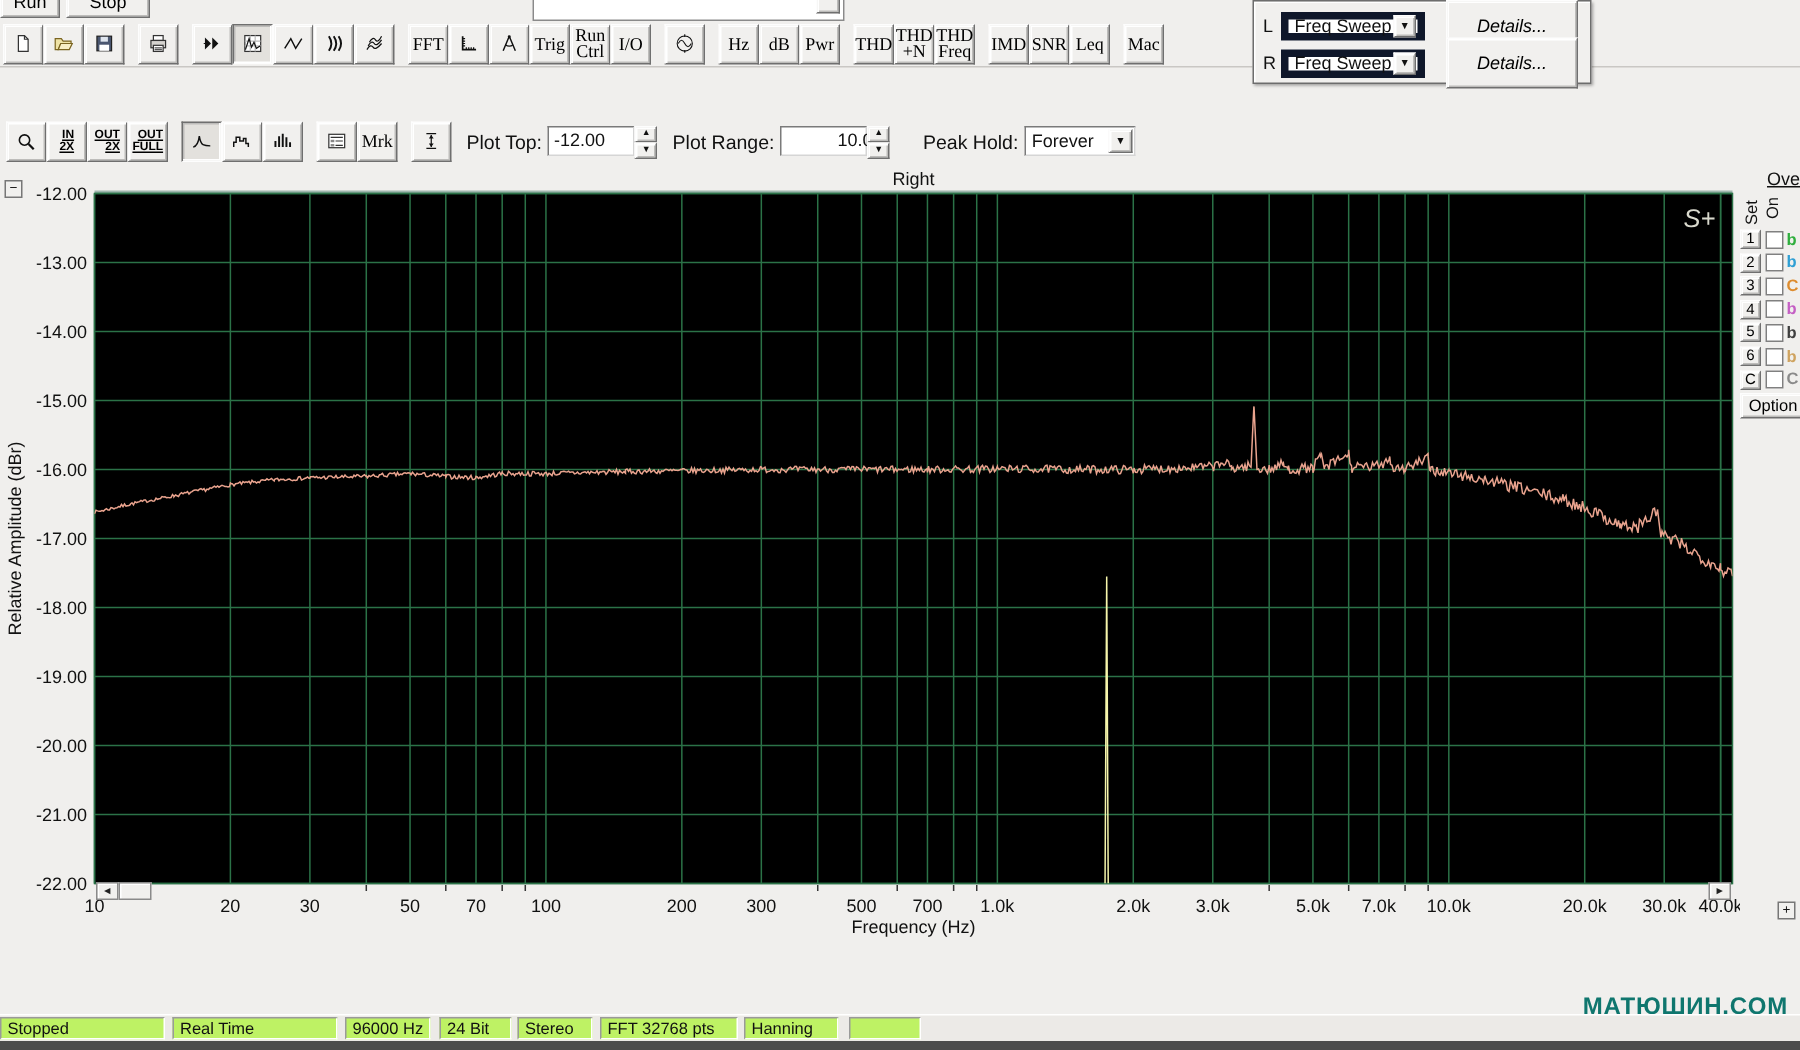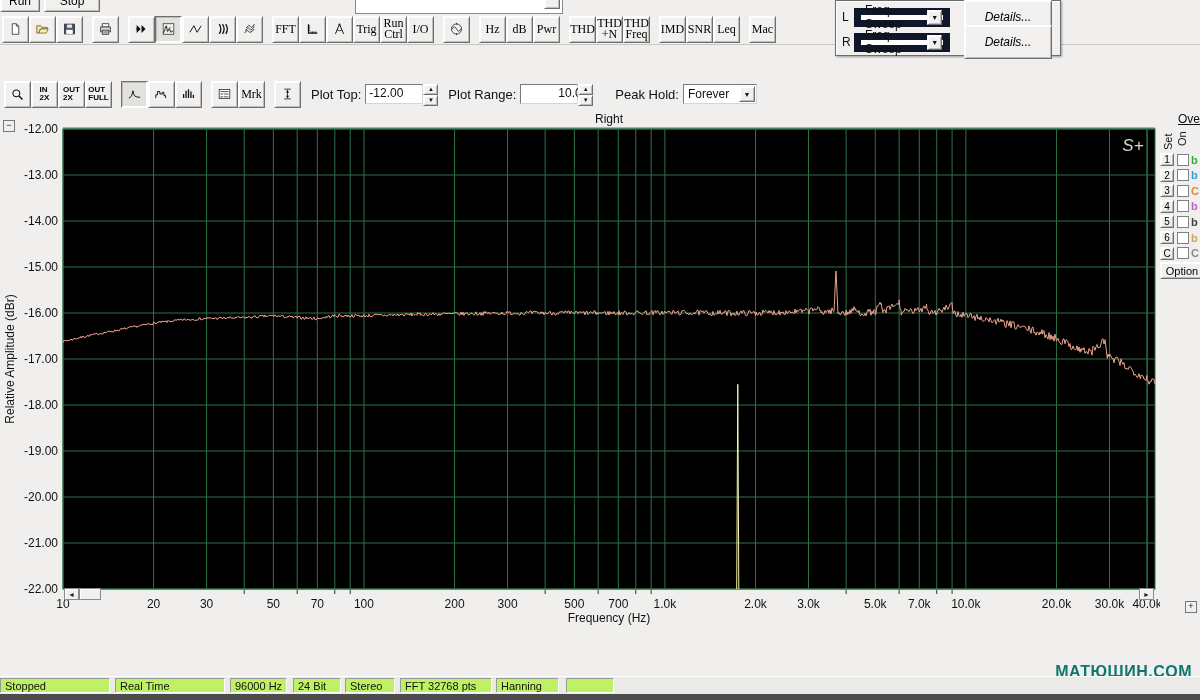--- a/index.html
+++ b/index.html
@@ -7,21 +7,21 @@
        font-family:"Liberation Sans",sans-serif;font-size:12px;color:#111;}
   
   .btn3d{position:relative;box-sizing:border-box;background:#f1f0ee;border:1px solid #6f6f6f;
          border-top-color:#fdfdfd;border-left-color:#fdfdfd;
          box-shadow:inset 1px 1px 0 #fff, inset -1px -1px 0 #bdbcba;
          display:flex;align-items:center;justify-content:center;cursor:default;}
   .btn3d.pressed{border-color:#fdfdfd;border-top-color:#6f6f6f;border-left-color:#6f6f6f;
          box-shadow:inset -1px -1px 0 #fff, inset 1px 1px 0 #bdbcba;background:#e3e1dd;}
   .tb{width:27px;height:27px;flex:none;}
   .tbtxt{font-family:"Liberation Serif",serif;font-size:12px;line-height:11px;white-space:pre-line;text-align:center;}
-  .tbtiny{font-size:8px;line-height:8px;font-weight:bold;white-space:pre-line;text-align:left;}
+  .tbtiny{font-size:8px;line-height:8px;font-weight:bold;white-space:pre-line;text-align:right;text-decoration:underline;}
   .gap{width:9px;flex:none;}
   .input3d{box-sizing:border-box;background:#fff;border:1px solid #7a7a7a;
            border-bottom-color:#d5d5d5;border-right-color:#d5d5d5;padding:1px 3px;font-size:12px;}
   .spin{width:15px;height:20px;display:flex;flex-direction:column;flex:none;}
   .spin div{flex:1;font-size:6px;line-height:9px;}
   
   #top-strip{position:absolute;left:0;top:0;width:1200px;height:14px;overflow:hidden;}
   #top-strip .btn3d{position:absolute;top:-10px;height:22px;font-size:12px;}
   #run-btn{left:0;width:40px;}
   #stop-btn{left:44px;width:56px;}
@@ -72,21 +72,21 @@
   #status-bar{position:absolute;left:0;top:676px;width:1200px;height:18px;background:#eceae7;border-top:1px solid #fff;}
   .sb-cell{position:absolute;top:1px;height:15px;box-sizing:border-box;border:1px solid #9a9a9a;
      border-bottom-color:#fff;border-right-color:#fff;padding:0 4px;line-height:14px;font-size:11px;
      overflow:hidden;white-space:nowrap;background:#bef264;}
   #bottom-strip{position:absolute;left:0;top:694px;width:1200px;height:6px;background:#4c4c4c;}
   
   #generator-panel{position:absolute;left:835px;top:0px;width:226px;height:56px;background:#f1f0ee;
      border:1px solid #6d6d6d;box-shadow:inset 1px 1px 0 #fff,1px 1px 2px rgba(0,0,0,.35);box-sizing:border-box;z-index:30;}
   .gen-row{position:absolute;left:6px;height:20px;display:flex;align-items:center;}
   .gen-ch{width:12px;font-size:12px;flex:none;}
-  .gen-combo{width:96px;height:19px;background:#fff;border:7px solid #0f172a;box-sizing:border-box;
+  .gen-combo{width:96px;height:19px;background:#fff;border:5px solid #0f172a;box-sizing:border-box;
      display:flex;align-items:center;justify-content:space-between;padding-left:4px;font-size:12px;}
   .gen-dd{width:15px;height:15px;font-size:7px;margin-right:1px;}
   .gen-det{width:88px;height:34px;margin-left:14px;font-size:12px;font-style:italic;}
   svg text{font-family:"Liberation Sans",sans-serif;}
 </style>
 </head>
 <body>
 
 <div id="app">
 

